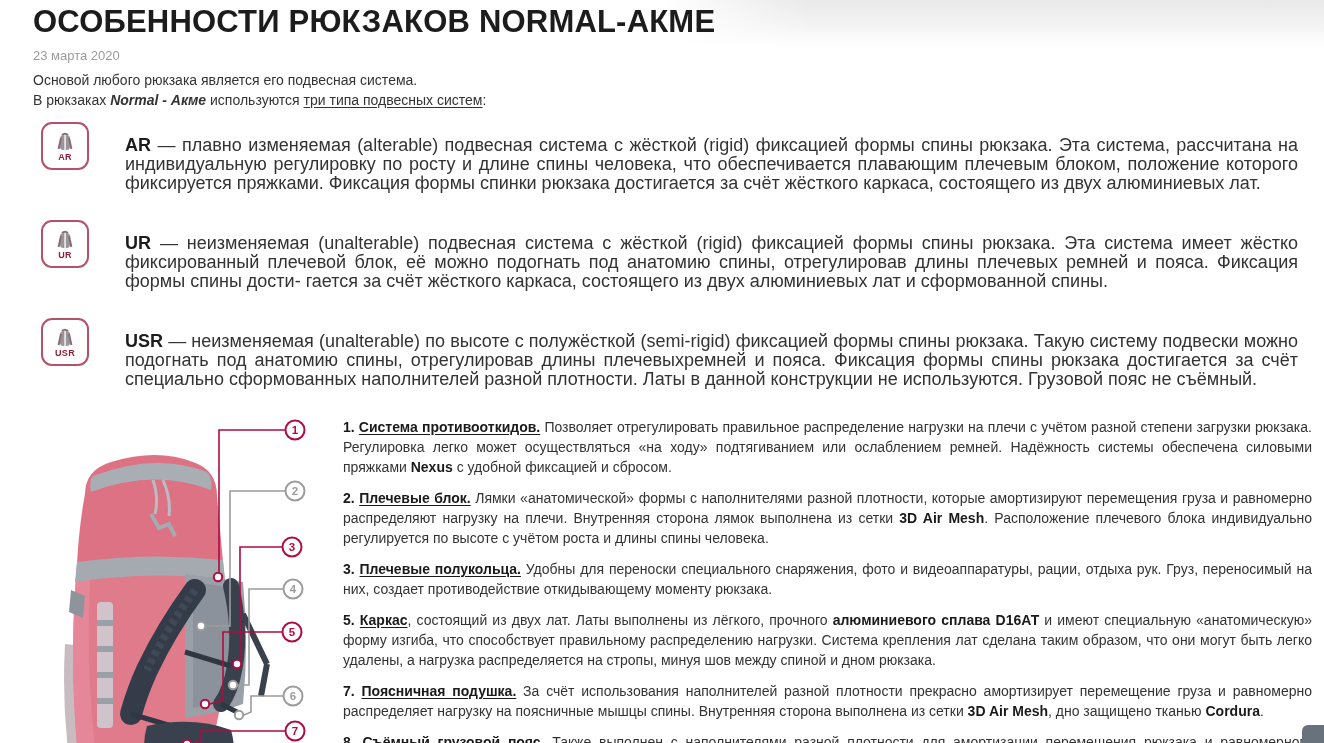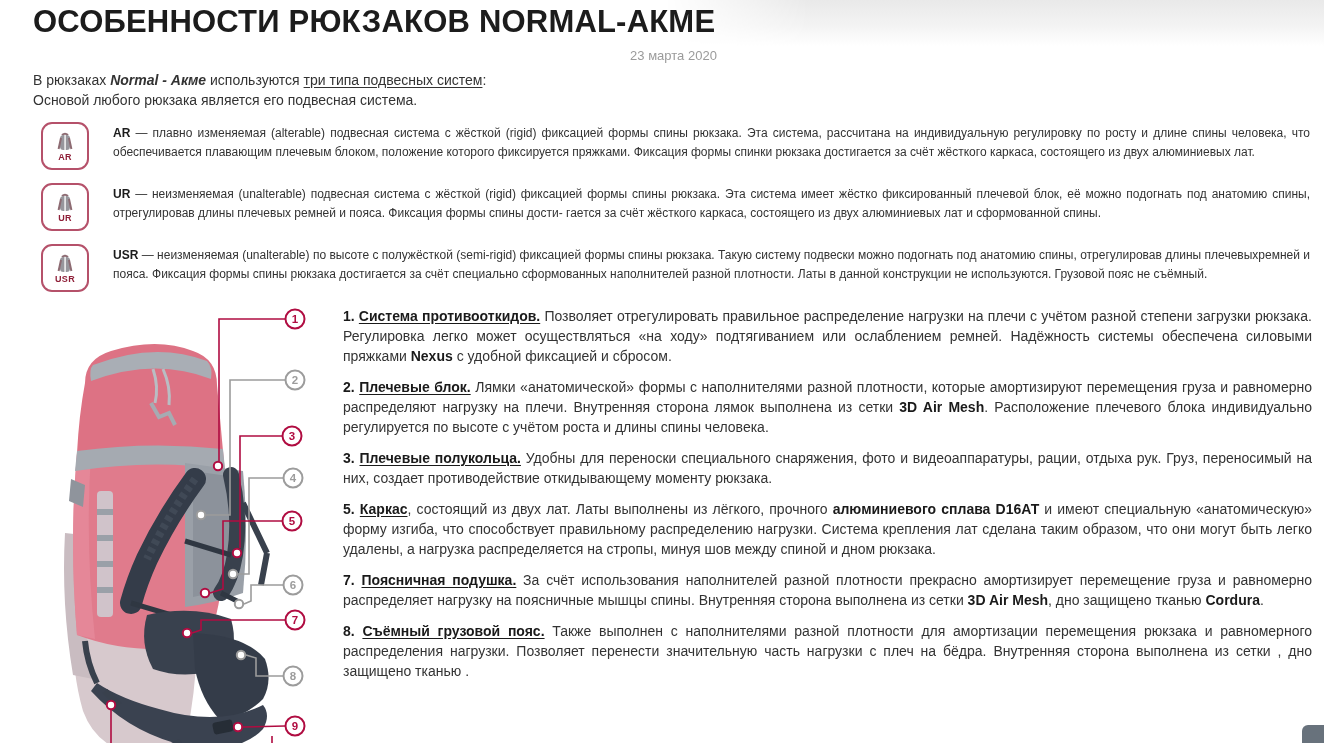--- a/index.html
+++ b/index.html
@@ -4,52 +4,52 @@
 <style>
   html,body{margin:0;padding:0;background:#fff;}
   body{font-family:"Liberation Sans","DejaVu Sans",sans-serif;color:#333;}
   .page{position:relative;width:1324px;height:743px;overflow:hidden;background:#fff;}
   .header-bg{position:absolute;top:0;right:0;width:660px;height:46px;
     background:linear-gradient(to bottom,#e9e9e9 0%,#f3f3f3 55%,#fff 100%);
     -webkit-mask-image:linear-gradient(to right,transparent 0%,#000 22%);
     mask-image:linear-gradient(to right,transparent 0%,#000 22%);}
   .inner{position:relative;padding:4px 10px 0 33px;}
   h1{margin:0 0 8px 0;font-size:31px;font-weight:700;color:#1c1c1c;letter-spacing:.2px;}
-  .date{font-size:13px;color:#9b9b9b;margin:4px 0 8px 0;text-align:center;}
+  .date{font-size:13px;color:#9b9b9b;margin:4px 0 8px 0;}
   .intro{font-size:14px;line-height:19px;margin:1px 0;color:#333;}
   .intro u{text-underline-offset:2px;}
   .systems{margin-top:10px;}
   .sysrow{display:flex;align-items:flex-start;gap:20px;margin:0 0 9px 8px;min-height:52px;}
   .badge{flex:0 0 auto;width:44px;height:44px;border:2px solid #b5516a;border-radius:11px;
     display:flex;flex-direction:column;align-items:center;justify-content:center;background:#fff;margin-top:2px;}
   .badge svg{display:block;}
   .badge-label{font-size:9px;font-weight:700;color:#8f1f38;line-height:9px;margin-top:-2px;letter-spacing:.3px;}
-  .systext{margin:4px;font-size:12px;line-height:19px;text-align:justify;color:#333;}
+  .systext{margin:16px;font-size:18px;line-height:19px;text-align:justify;color:#333;}
   .systext b{color:#1c1c1c;}
   .content{display:flex;margin-top:4px;align-items:flex-start;}
   .figure{flex:0 0 300px;width:300px;height:468px;margin-left:2px;position:relative;}
   .features{flex:1;min-width:0;padding:3px 2px 0 8px;}
   .feat{margin:0 0 11px 0;font-size:14px;line-height:20px;text-align:justify;color:#333;}
   .feat b{color:#1a1a1a;}
   .feat u{text-underline-offset:2px;}
   .lead{fill:none;stroke-width:1.6px;}
   .lead-red{stroke:var(--accent-red,#b00c41);}
   .lead-grey{stroke:var(--callout-grey,#9c9c9c);}
   .corner-widget{position:absolute;right:0;bottom:0;width:22px;height:18px;background:#68727c;border-radius:6px 0 0 0;}
 </style>
 </head>
 <body>
 
 <div class="page">
   <div class="header-bg"></div>
   <div class="inner">
     <h1>ОСОБЕННОСТИ РЮКЗАКОВ NORMAL-АКМЕ</h1>
     <div class="date">23 марта 2020</div>
+    <p class="intro">Основой любого рюкзака является его подвесная система.</p>
     <p class="intro"><span>В рюкзаках</span> <b><i>Normal - Акме</i></b> <span>используются</span> <u>три типа подвесных систем</u><span>:</span></p>
-    <p class="intro">Основой любого рюкзака является его подвесная система.</p>
 
     <div class="systems">
         <div class="sysrow">
           <div class="badge">
             <svg width="22" height="24" viewBox="0 0 22 24">
               <path d="M8 4 Q11 1.5 14 4" stroke="#8d6b72" stroke-width="2" fill="none"></path>
               <rect x="6" y="4" width="10" height="15" rx="3.5" fill="#97969c"></rect>
               <rect x="10.2" y="4" width="1.8" height="15" fill="#fff" opacity=".75"></rect>
               <path d="M7 7 L4.6 18 M15 7 L17.4 18" stroke="#8d6b72" stroke-width="2" fill="none"></path>
             </svg>

